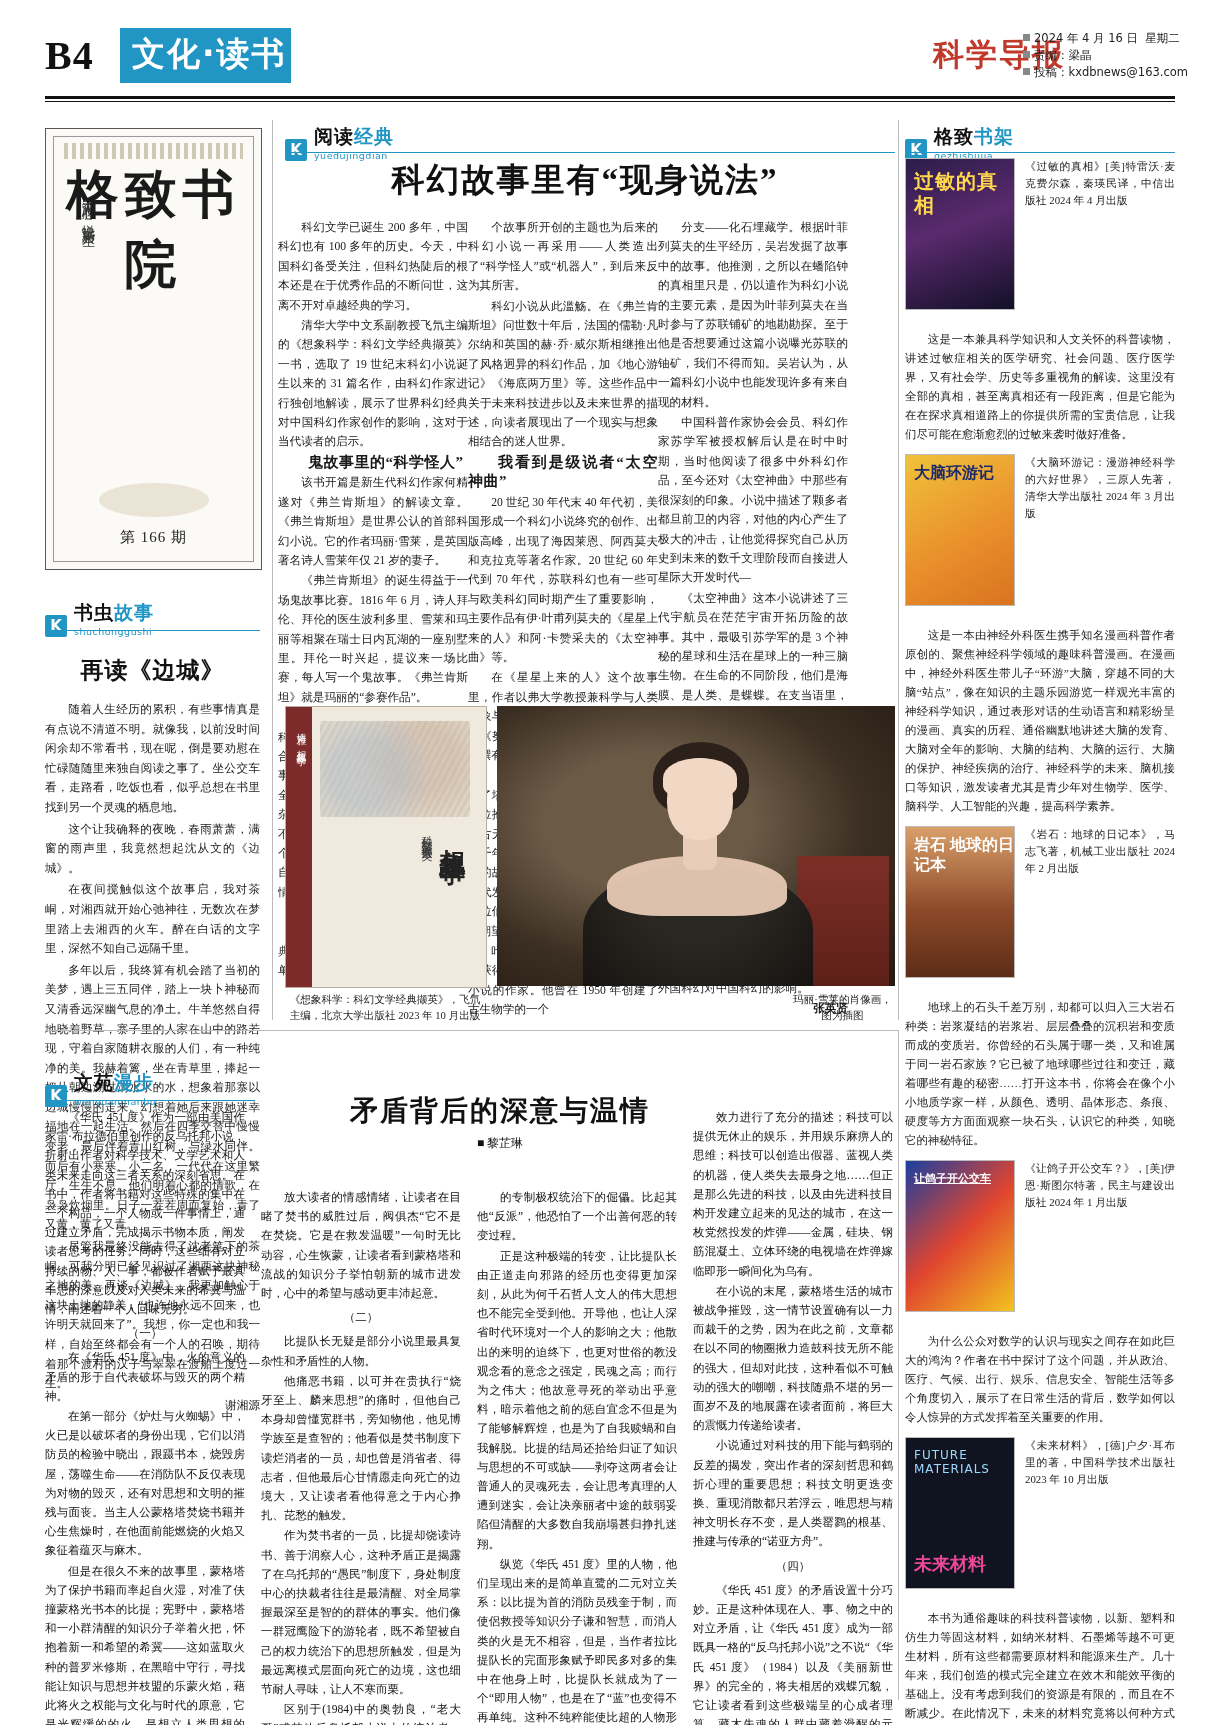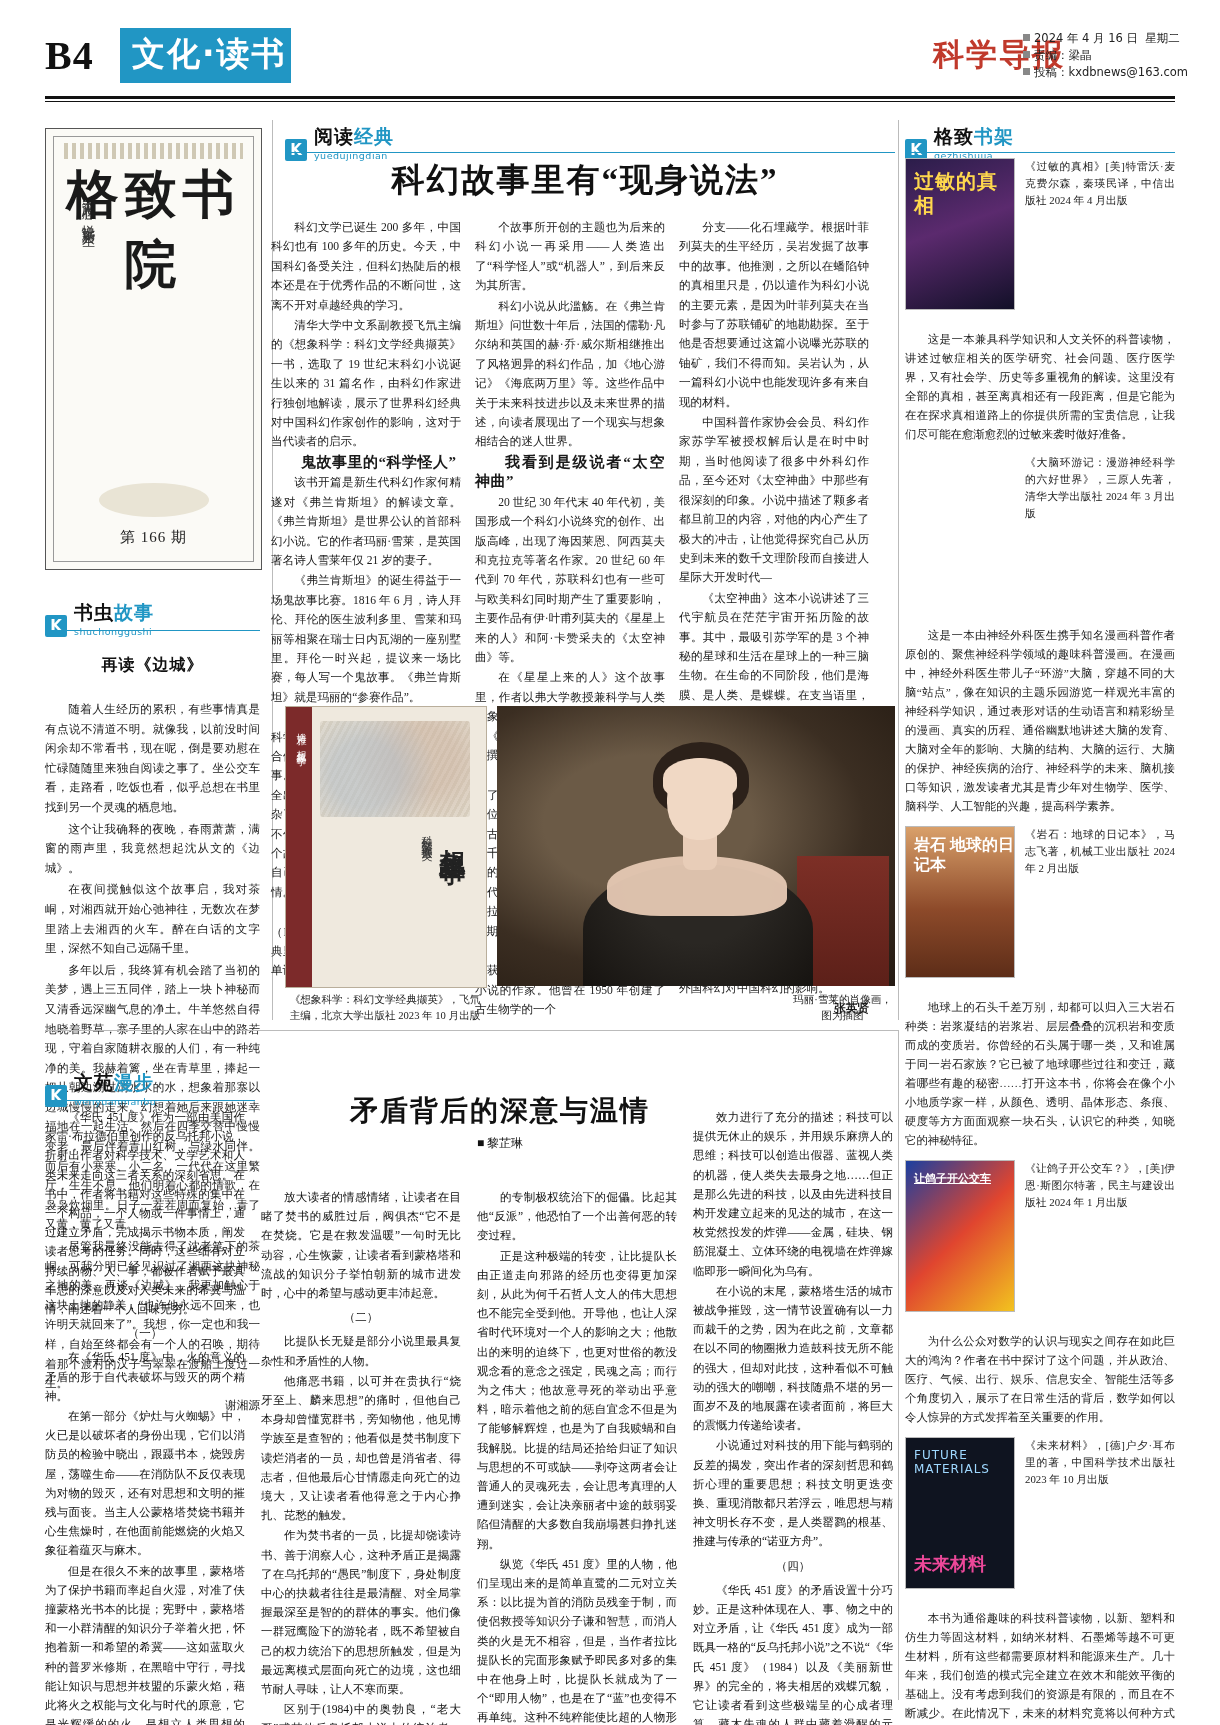--- a/index.html
+++ b/index.html
@@ -30,29 +30,29 @@
   .ornament{position:absolute;left:45px;top:128px;width:215px;height:440px;border:1px solid #555;background:#fbfaf6;}
   .orn-inner{position:absolute;left:7px;top:7px;right:7px;bottom:7px;border:1px solid #999;}
   .orn-title{position:absolute;left:0;right:0;top:30px;text-align:center;font-size:52px;font-weight:bold;letter-spacing:6px;line-height:70px;color:#1a1a1a;font-family:"DejaVu Serif",serif;}
   .orn-side{position:absolute;left:18px;top:58px;width:34px;font-size:13px;line-height:19px;letter-spacing:2px;color:#333;writing-mode:vertical-rl;text-orientation:upright;height:240px;}
   .orn-issue{position:absolute;left:0;right:0;bottom:22px;text-align:center;font-size:15px;letter-spacing:1px;color:#222;}
   .orn-seal{position:absolute;left:50%;transform:translateX(-50%);bottom:52px;width:110px;height:34px;border-radius:50%;background:#e9e4d5;}
   .orn-top{position:absolute;left:18px;right:18px;top:14px;height:16px;background:repeating-linear-gradient(90deg,#cfc8b4 0 4px,#fbfaf6 4px 8px);}
 
   
   .colhead-left{left:45px;top:600px;}
-  .l-title{position:absolute;left:45px;top:655px;width:215px;text-align:center;font-size:16px;font-weight:bold;letter-spacing:1px;}
+  .l-title{position:absolute;left:45px;top:655px;width:215px;text-align:center;font-size:23px;font-weight:bold;letter-spacing:1px;}
   .l-body{position:absolute;left:45px;top:700px;width:215px;font-size:11.6px;line-height:19.6px;text-align:justify;color:#1a1a1a;}
   .l-body p{margin:0 0 2px 0;text-indent:2em;}
   .l-sign{text-align:right;text-indent:0;margin-top:6px;}
 
   
   .c-head{left:285px;top:124px;}
   .c-title{position:absolute;left:285px;top:158px;width:600px;text-align:center;font-size:33px;font-weight:bold;letter-spacing:2px;color:#111;}
-  .c-cols{position:absolute;left:271px;top:218px;width:610px;height:480px;display:flex;gap:14px;}
+  .c-cols{position:absolute;left:278px;top:218px;width:610px;height:480px;display:flex;gap:0;}
   .c-col{width:190px;font-size:11.6px;line-height:19.4px;text-align:justify;color:#1a1a1a;}
   .c-col p{margin:0 0 1px 0;text-indent:2em;}
   .c-sub{font-size:15px;font-weight:bold;text-indent:0;margin:7px 0 4px 0;letter-spacing:.5px;}
   .c-sign{text-align:right;text-indent:0;margin-top:8px;font-weight:bold;}
 
   
   .bookfig{position:absolute;left:285px;top:706px;width:200px;height:280px;background:linear-gradient(90deg,#7c2a2a 0 26px,#efe9de 26px 100%);border:1px solid #b9ae9b;}
   .bf-spine-t{position:absolute;left:4px;top:18px;width:18px;color:#fff;font-size:10px;writing-mode:vertical-rl;text-orientation:upright;letter-spacing:2px;}
   .bf-title{position:absolute;right:16px;top:120px;font-size:26px;font-weight:bold;writing-mode:vertical-rl;text-orientation:upright;letter-spacing:4px;color:#222;}
   .bf-sub{position:absolute;right:52px;top:120px;font-size:11px;writing-mode:vertical-rl;text-orientation:upright;letter-spacing:2px;color:#333;}
@@ -274,20 +274,23 @@
     <div class="ritem" style="height:158px;">
       <div class="rbook cv1">
           <div class="t">过敏的真相</div>
         </div>
       <div class="rtext">《过敏的真相》[美]特雷沃·麦克费尔森，秦瑛民译，中信出版社 2024 年 4 月出版</div>
     </div>
     <div class="rdesc">这是一本兼具科学知识和人文关怀的科普读物，讲述过敏症相关的医学研究、社会问题、医疗医学界，又有社会学、历史等多重视角的解读。这里没有全部的真相，甚至离真相还有一段距离，但是它能为在在探求真相道路上的你提供所需的宝贵信息，让我们尽可能在愈渐愈烈的过敏来袭时做好准备。</div>
     <div class="rsep"></div>
 
     <div class="ritem" style="height:158px;">
+      <div class="rbook cv2">
+          <div class="t">大脑环游记</div>
+        </div>
       <div class="rtext">《大脑环游记：漫游神经科学的六好世界》，三原人先著，清华大学出版社 2024 年 3 月出版</div>
     </div>
     <div class="rdesc">这是一本由神经外科医生携手知名漫画科普作者原创的、聚焦神经科学领域的趣味科普漫画。在漫画中，神经外科医生带儿子“环游”大脑，穿越不同的大脑“站点”，像在知识的主题乐园游览一样观光丰富的神经科学知识，通过表形对话的生动语言和精彩纷呈的漫画、真实的历程、通俗幽默地讲述大脑的发育、大脑对全年的影响、大脑的结构、大脑的运行、大脑的保护、神经疾病的治疗、神经科学的未来、脑机接口等知识，激发读者尤其是青少年对生物学、医学、脑科学、人工智能的兴趣，提高科学素养。</div>
     <div class="rsep"></div>
 
     <div class="ritem" style="height:158px;">
       <div class="rbook cv3">
           <div class="t">岩石 地球的日记本</div>
         </div>
       <div class="rtext">《岩石：地球的日记本》，马志飞著，机械工业出版社 2024 年 2 月出版</div>

